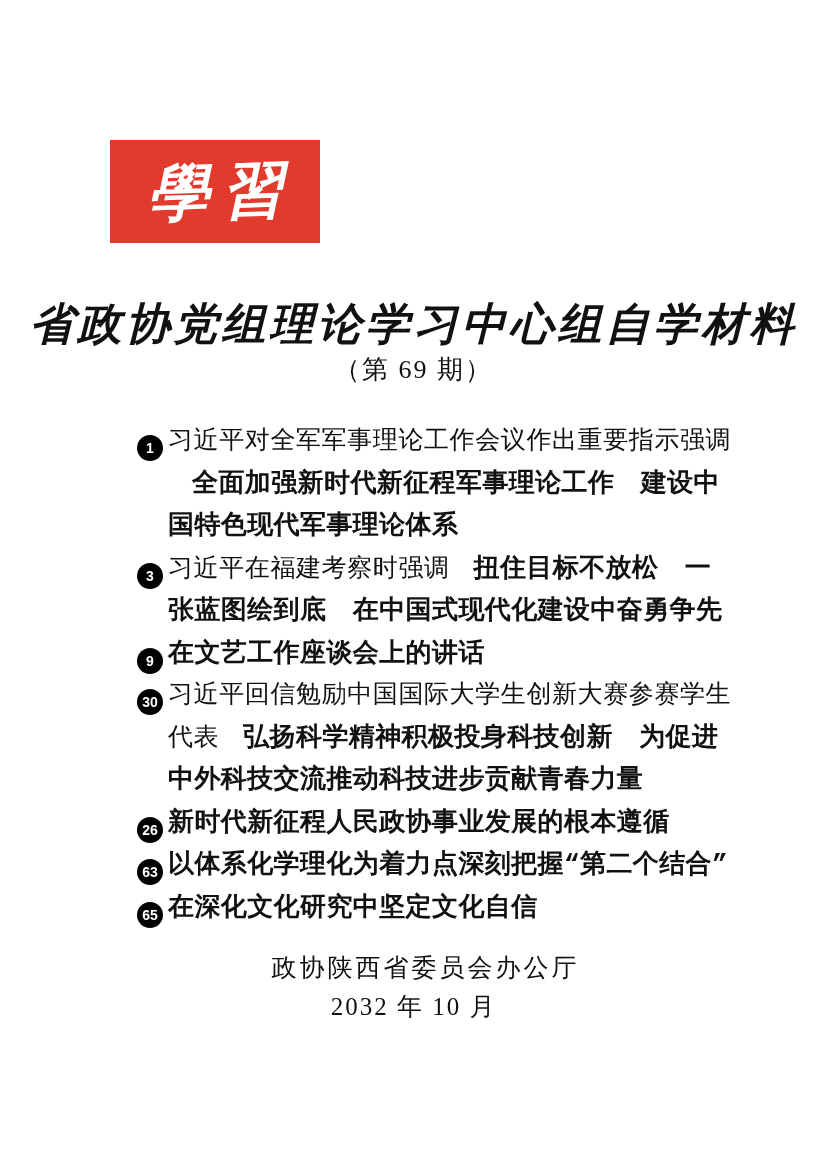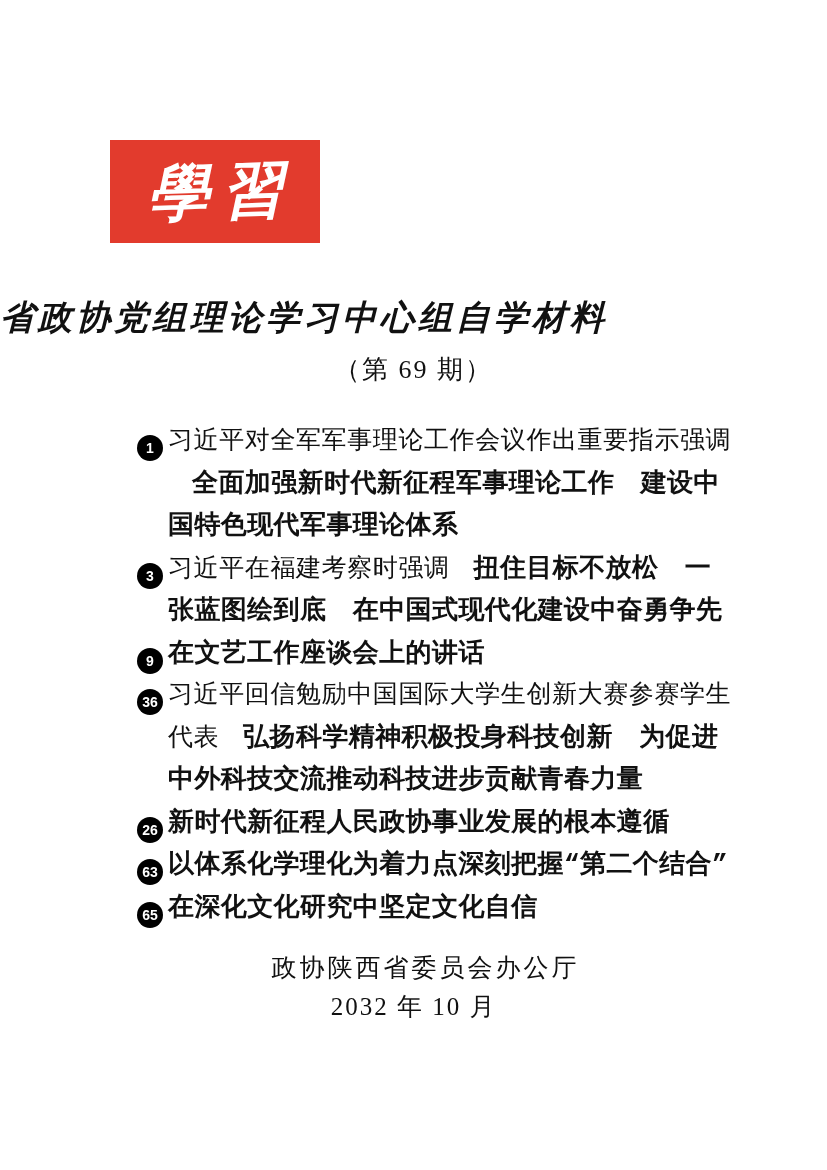--- a/index.html
+++ b/index.html
@@ -35,22 +35,22 @@
     padding-left: 12px; 
     transform: rotate(-2deg);
   }
 
   
   .doc-title {
     position: absolute;
     left: 0;
     top: 295px;
     width: 100%;
-    text-align: left;
-    font-size: 34px;
+    text-align: center;
+    font-size: 44px;
     font-weight: bold;
     font-style: italic;
     letter-spacing: 4px;
     white-space: nowrap;
   }
   .issue {
     position: absolute;
     left: 0;
     top: 352px;
     width: 100%;
@@ -143,21 +143,21 @@
 
     <div class="toc-item">
       <span class="badge">3</span><span class="toc-lead">习近平在福建考察时强调</span><span class="toc-gap"></span><span class="toc-title">扭住目标不放松　一张蓝图绘到底　在中国式现代化建设中奋勇争先</span>
     </div>
 
     <div class="toc-item">
       <span class="badge">9</span><span class="toc-title">在文艺工作座谈会上的讲话</span>
     </div>
 
     <div class="toc-item">
-      <span class="badge">36</span><span class="toc-lead">习近平回信勉励中国国际大学生创新大赛参赛学生代表</span><span class="toc-gap"></span><span class="toc-title">弘扬科学精神积极投身科技创新　为促进中外科技交流推动科技进步贡献青春力量</span>
+      <span class="badge">30</span><span class="toc-lead">习近平回信勉励中国国际大学生创新大赛参赛学生代表</span><span class="toc-gap"></span><span class="toc-title">弘扬科学精神积极投身科技创新　为促进中外科技交流推动科技进步贡献青春力量</span>
     </div>
 
     <div class="toc-item">
       <span class="badge">26</span><span class="toc-title">新时代新征程人民政协事业发展的根本遵循</span>
     </div>
 
     <div class="toc-item">
       <span class="badge">63</span><span class="toc-title">以体系化学理化为着力点深刻把握“第二个结合”</span>
     </div>
 

